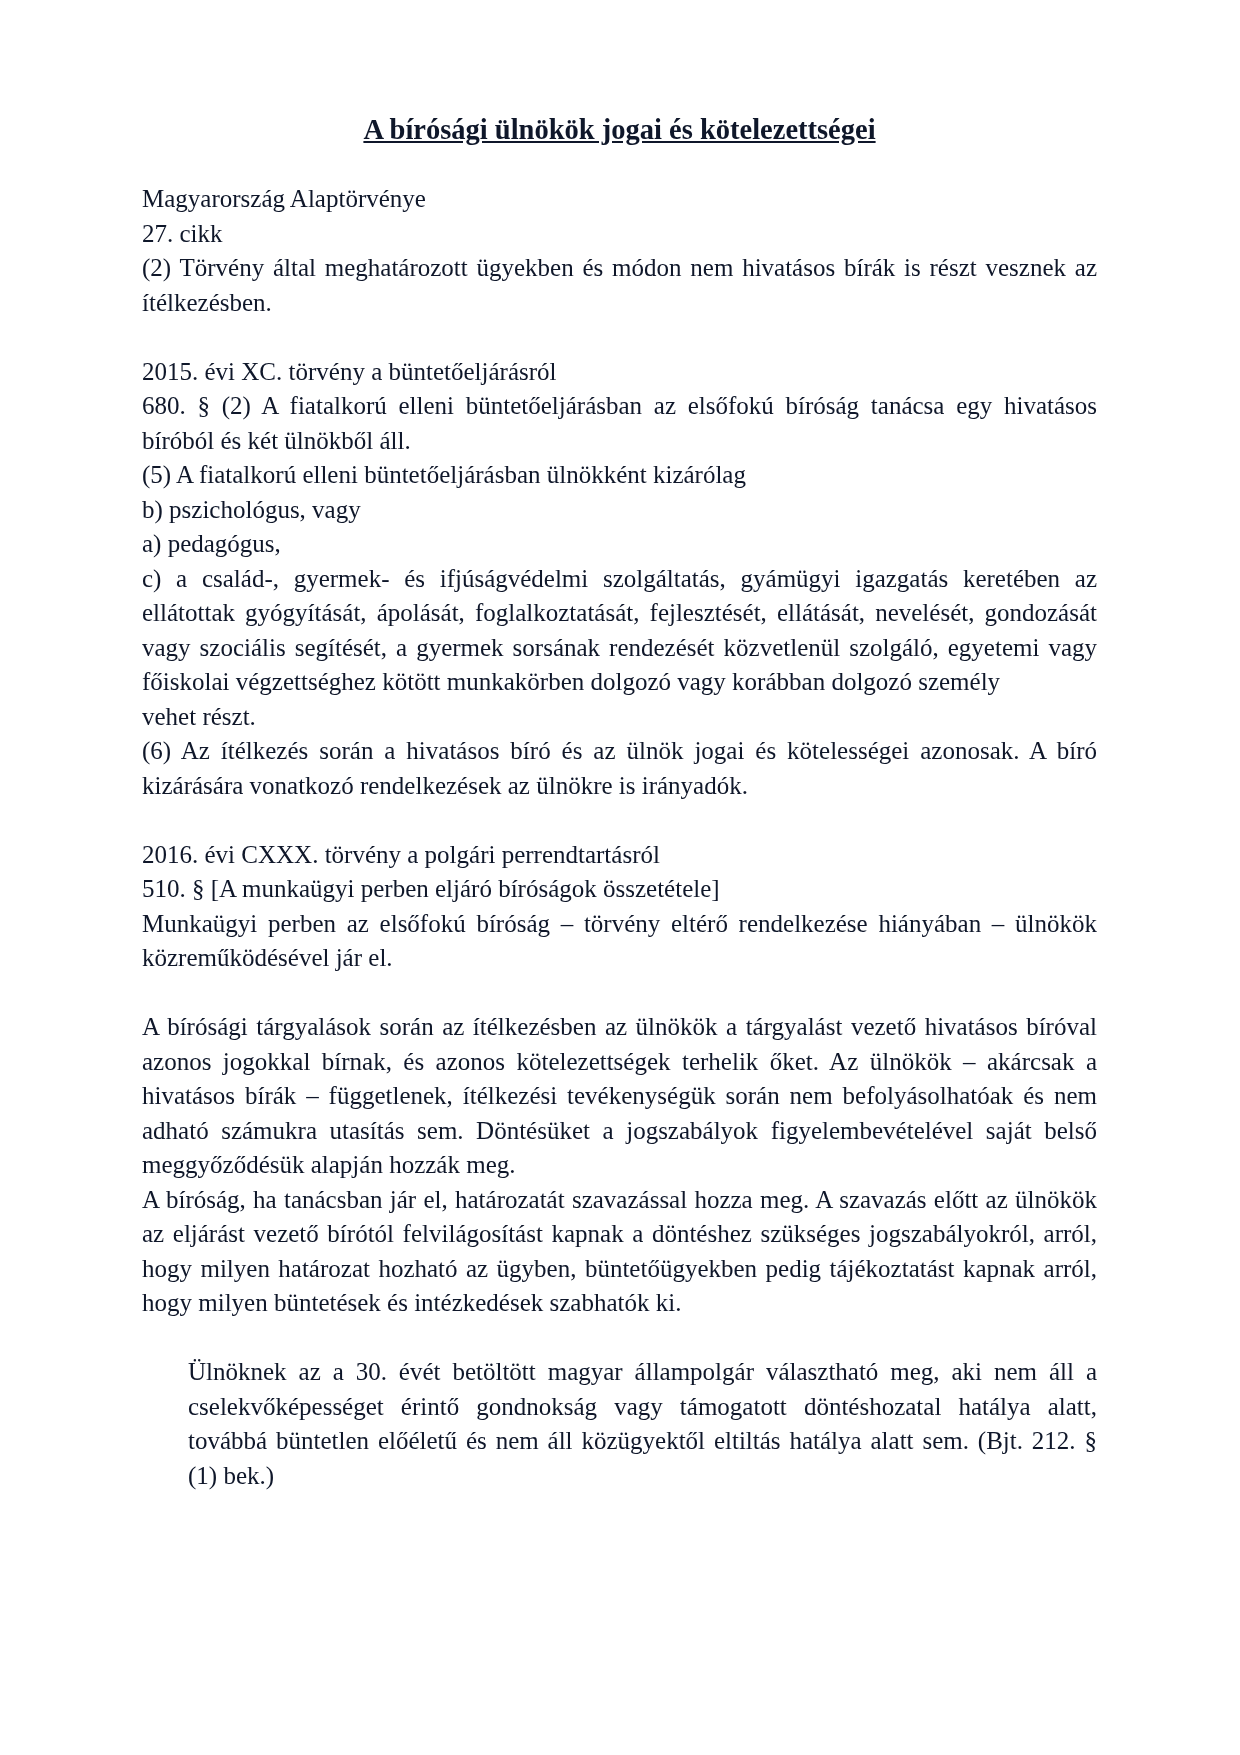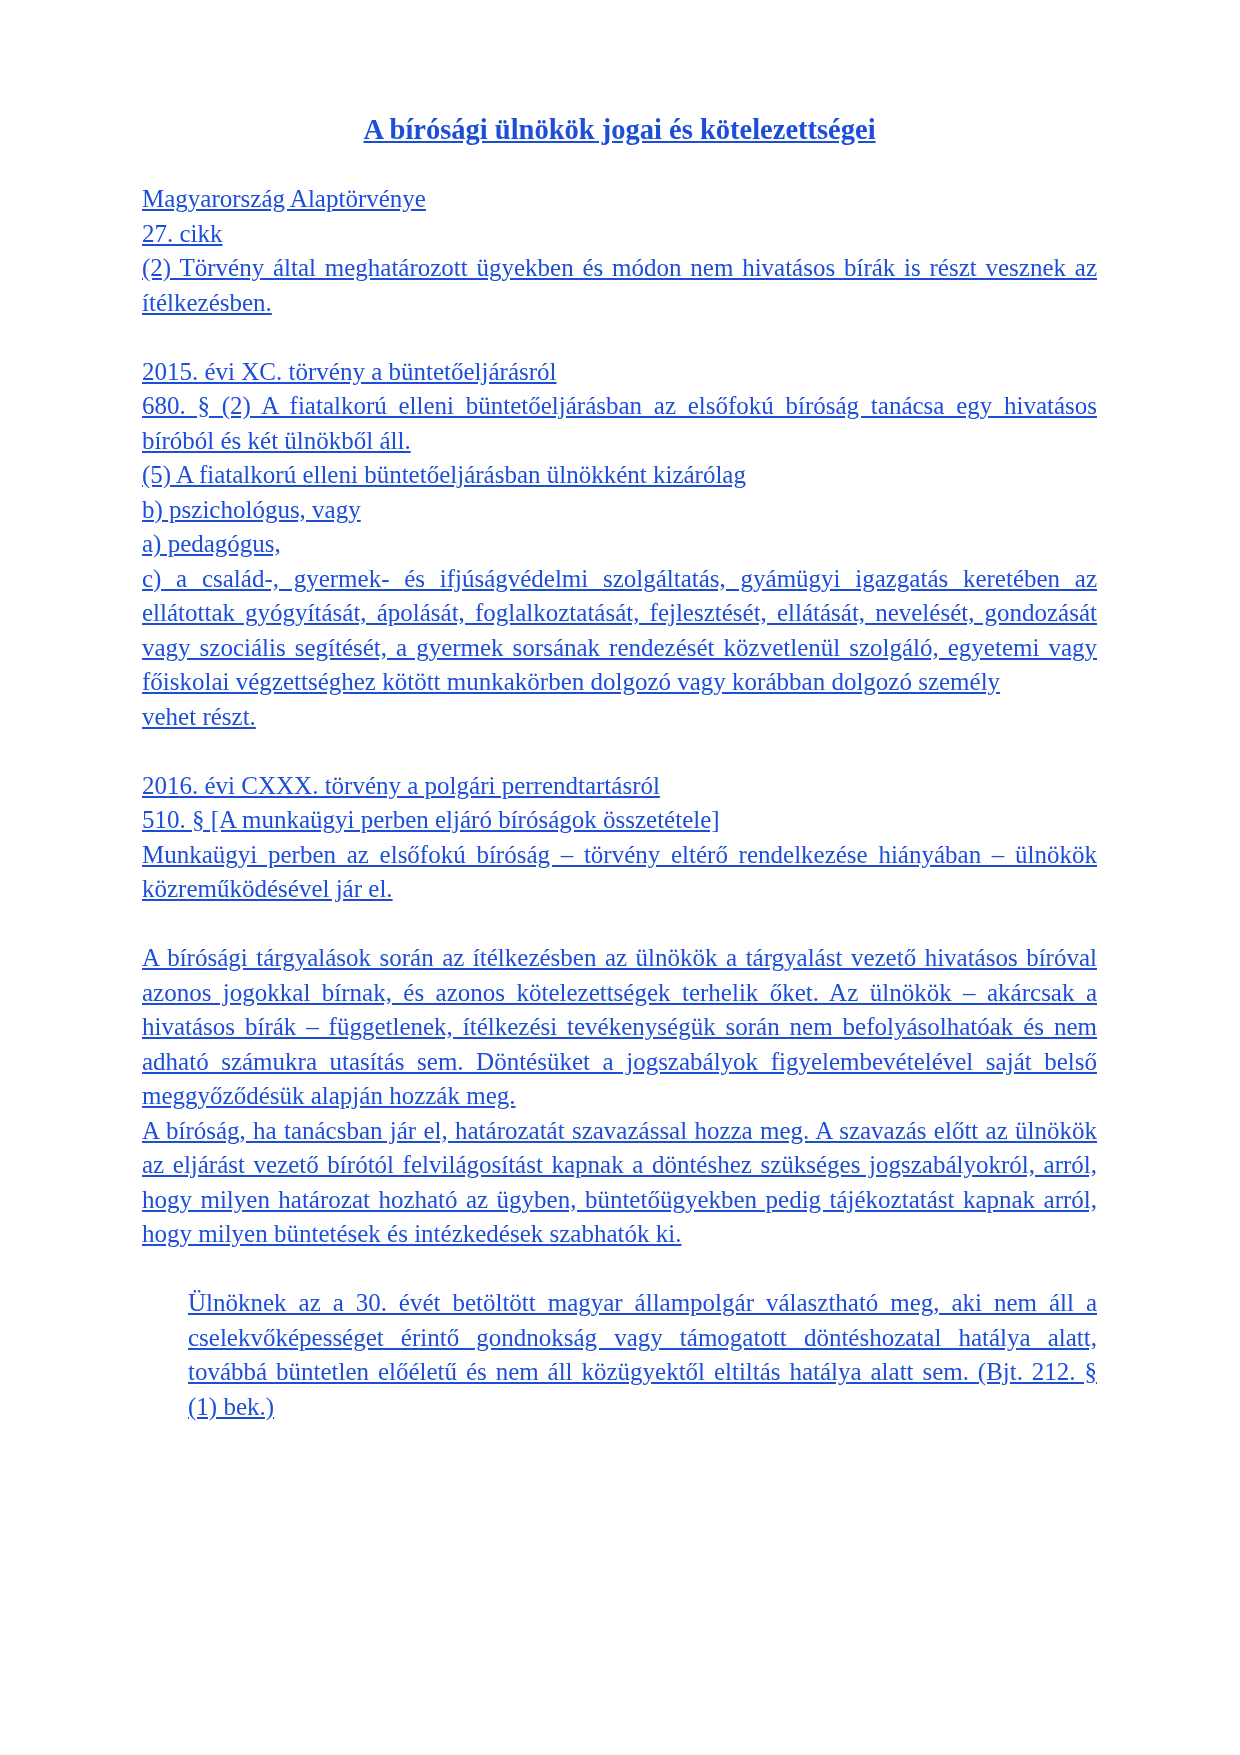--- a/index.html
+++ b/index.html
@@ -4,21 +4,21 @@
 <style>
   * { margin: 0; padding: 0; box-sizing: border-box; }
   html, body { background: #ffffff; }
   .page {
     position: relative;
     width: 1240px;
     height: 1755px;
     background: #ffffff;
     overflow: hidden;
     font-family: "Liberation Serif", "DejaVu Serif", serif;
-    color: #1d4ed8;
+    color: #0f172a;
   }
   .content {
     position: absolute;
     left: 142px;
     top: 0;
     width: 955px;
     padding-top: 113px;
     font-size: 25px;
     line-height: 34.5px;
     text-align: justify;
@@ -28,21 +28,21 @@
     font-weight: bold;
     text-decoration: underline;
     text-align: center;
     line-height: 34.5px;
     margin-bottom: 34.5px;
   }
   .block {
     margin-bottom: 34.5px;
   }
   .block:last-child { margin-bottom: 0; margin-left: 46px; }
-  .block p { margin: 0; text-decoration: underline; }
+  .block p { margin: 0; }
 </style>
 </head>
 <body>
 
 <div class="page">
   <div class="content">
 
     <h1 class="doc-title">A bírósági ülnökök jogai és kötelezettségei</h1>
 
     <section class="block">
@@ -52,20 +52,21 @@
     </section>
 
     <section class="block">
       <p>2015. évi XC. törvény a büntetőeljárásról</p>
       <p>680. § (2) A fiatalkorú elleni büntetőeljárásban az elsőfokú bíróság tanácsa egy hivatásos bíróból és két ülnökből áll.</p>
       <p>(5) A fiatalkorú elleni büntetőeljárásban ülnökként kizárólag</p>
       <p>b) pszichológus, vagy</p>
       <p>a) pedagógus,</p>
       <p>c) a család-, gyermek- és ifjúságvédelmi szolgáltatás, gyámügyi igazgatás keretében az ellátottak gyógyítását, ápolását, foglalkoztatását, fejlesztését, ellátását, nevelését, gondozását vagy szociális segítését, a gyermek sorsának rendezését közvetlenül szolgáló, egyetemi vagy főiskolai végzettséghez kötött munkakörben dolgozó vagy korábban dolgozó személy</p>
       <p>vehet részt.</p>
+      <p>(6) Az ítélkezés során a hivatásos bíró és az ülnök jogai és kötelességei azonosak. A bíró kizárására vonatkozó rendelkezések az ülnökre is irányadók.</p>
     </section>
 
     <section class="block">
       <p>2016. évi CXXX. törvény a polgári perrendtartásról</p>
       <p>510. § [A munkaügyi perben eljáró bíróságok összetétele]</p>
       <p>Munkaügyi perben az elsőfokú bíróság – törvény eltérő rendelkezése hiányában – ülnökök közreműködésével jár el.</p>
     </section>
 
 
     <section class="block">

